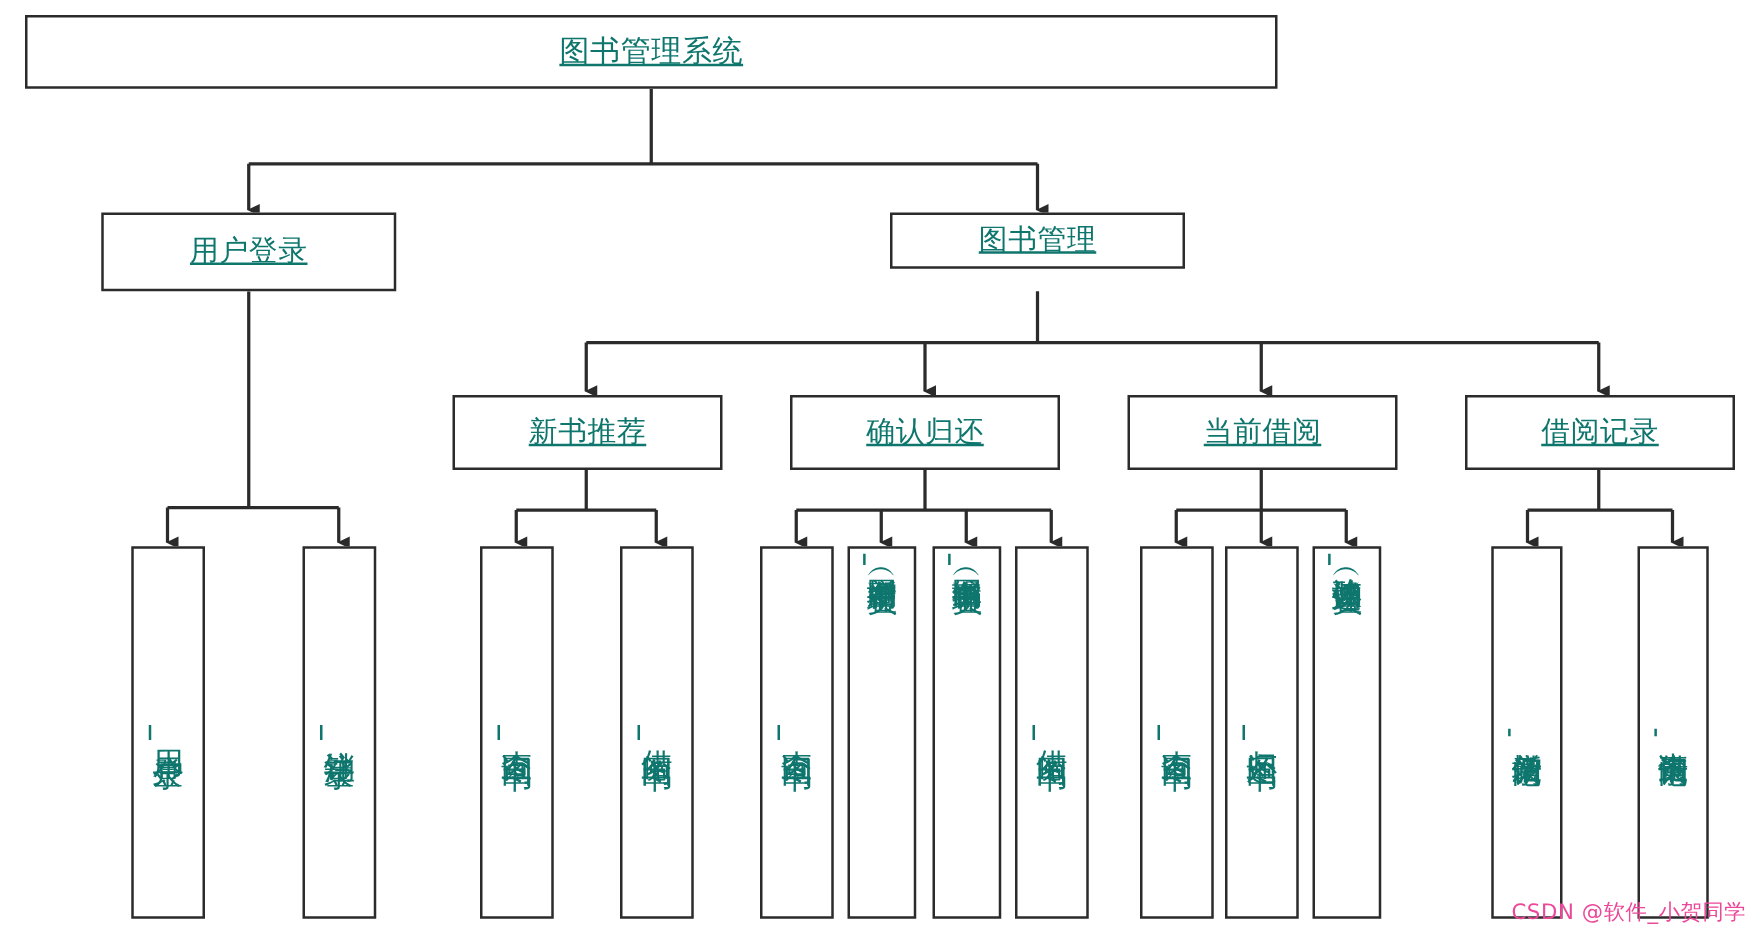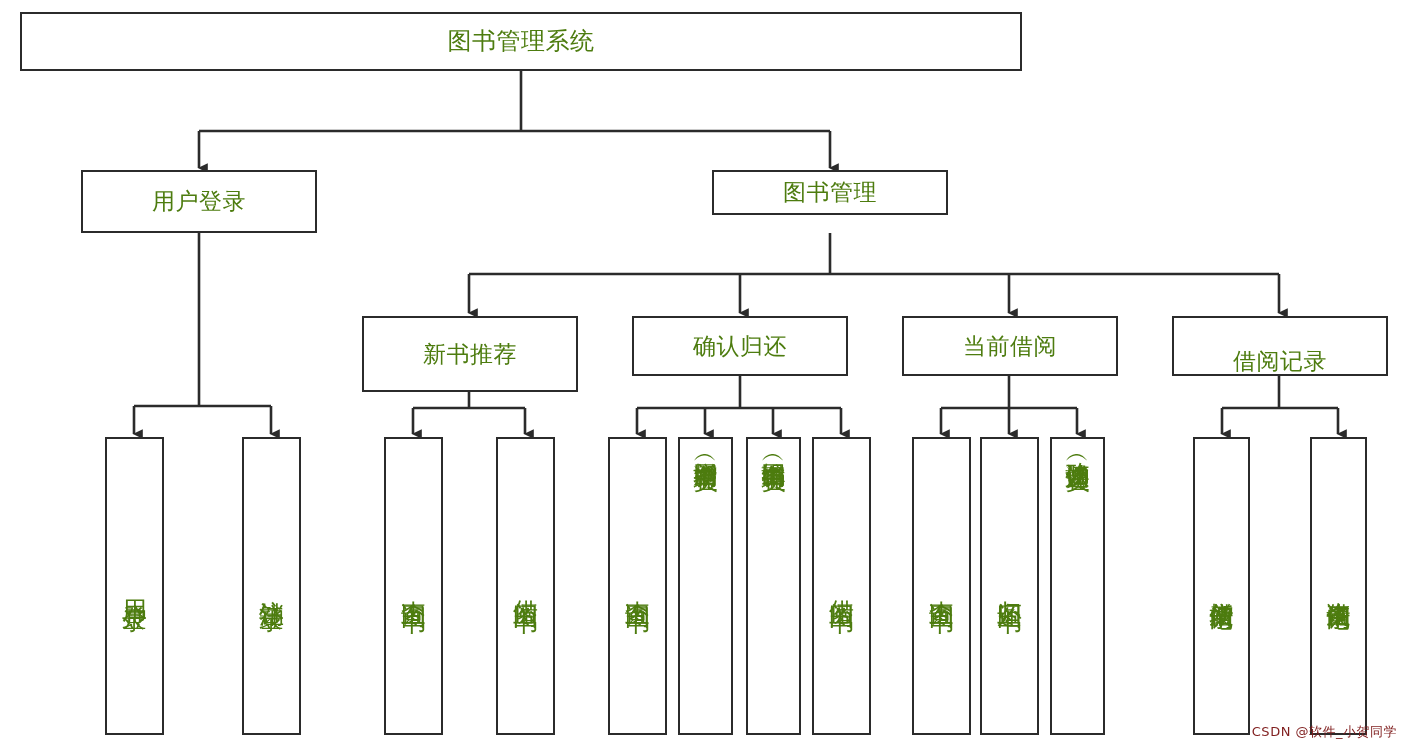--- a/index.html
+++ b/index.html
@@ -24,21 +24,22 @@
     pointer-events: none;
   }
   .node {
     position: absolute;
     box-sizing: border-box;
     border: 2.5px solid #2b2b2b;
     background: #ffffff;
     display: flex;
     align-items: center;
     justify-content: center;
-    color: #4d7c0f;
+    color: #0f766e;
+    text-decoration: underline;
   }
   .node .lbl {
     display: block;
     line-height: 1.08;
     letter-spacing: 0.5px;
     white-space: pre;
   }
   
   .node.h .lbl {
     font-size: 23px;
@@ -63,22 +64,22 @@
     font-size: 24px;
     letter-spacing: 1px;
   }
   .node.v.topalign {
     align-items: flex-start;
   }
   #watermark {
     position: absolute;
     right: 8px;
     bottom: 6px;
-    font-size: 13px;
-    color: #7f1d1d;
+    font-size: 17px;
+    color: #ec4899;
     letter-spacing: 0.5px;
     white-space: nowrap;
   }
 </style>
 </head>
 <body>
 
 <div id="canvas">
 
   <svg id="wires" viewBox="0 0 1405 747">
@@ -136,30 +137,30 @@
     <span class="lbl">图书管理系统</span>
   </div>
 
   <div class="node h" style="left:81px; top:170px; width:236px; height:63px;">
     <span class="lbl">用户登录</span>
   </div>
   <div class="node h" style="left:712px; top:170px; width:236px; height:45px;">
     <span class="lbl">图书管理</span>
   </div>
 
-  <div class="node h" style="left:362px; top:316px; width:216px; height:76px;">
+  <div class="node h" style="left:362px; top:316px; width:216px; height:60px;">
     <span class="lbl">新书推荐</span>
   </div>
   <div class="node h" style="left:632px; top:316px; width:216px; height:60px;">
     <span class="lbl">确认归还</span>
   </div>
   <div class="node h" style="left:902px; top:316px; width:216px; height:60px;text-align:right;">
     <span class="lbl">当前借阅</span>
   </div>
-  <div class="node h" style="left:1172px; top:316px; width:216px; height:60px;align-items:flex-end;">
+  <div class="node h" style="left:1172px; top:316px; width:216px; height:60px;">
     <span class="lbl">借阅记录</span>
   </div>
 
   <div class="node v" style="left:105px; top:437px; width:59px; height:298px;">
     <span class="lbl">用户登录</span>
   </div>
   <div class="node v" style="left:242px; top:437px; width:59px; height:298px;">
     <span class="lbl">注销登录</span>
   </div>
 

